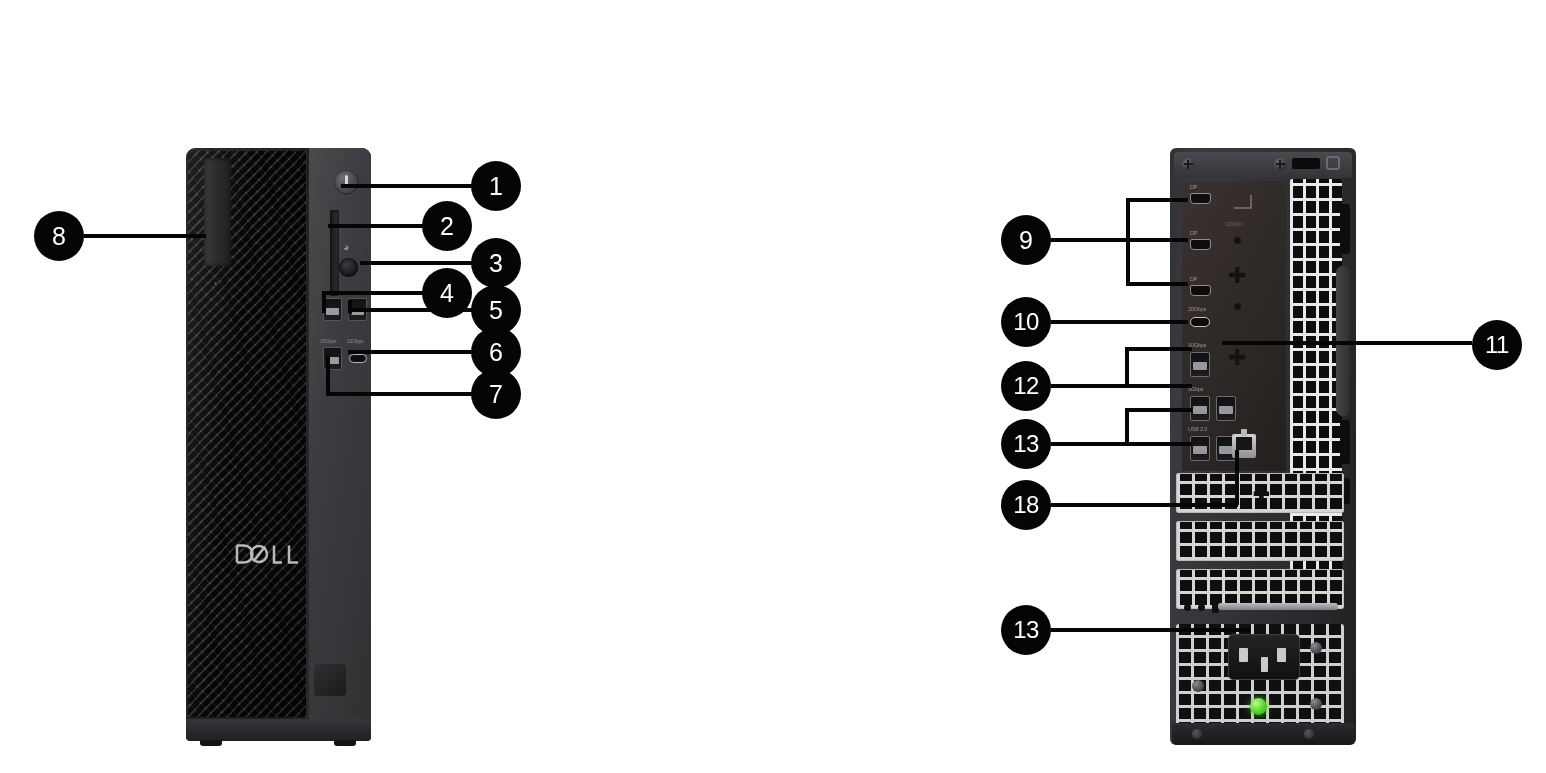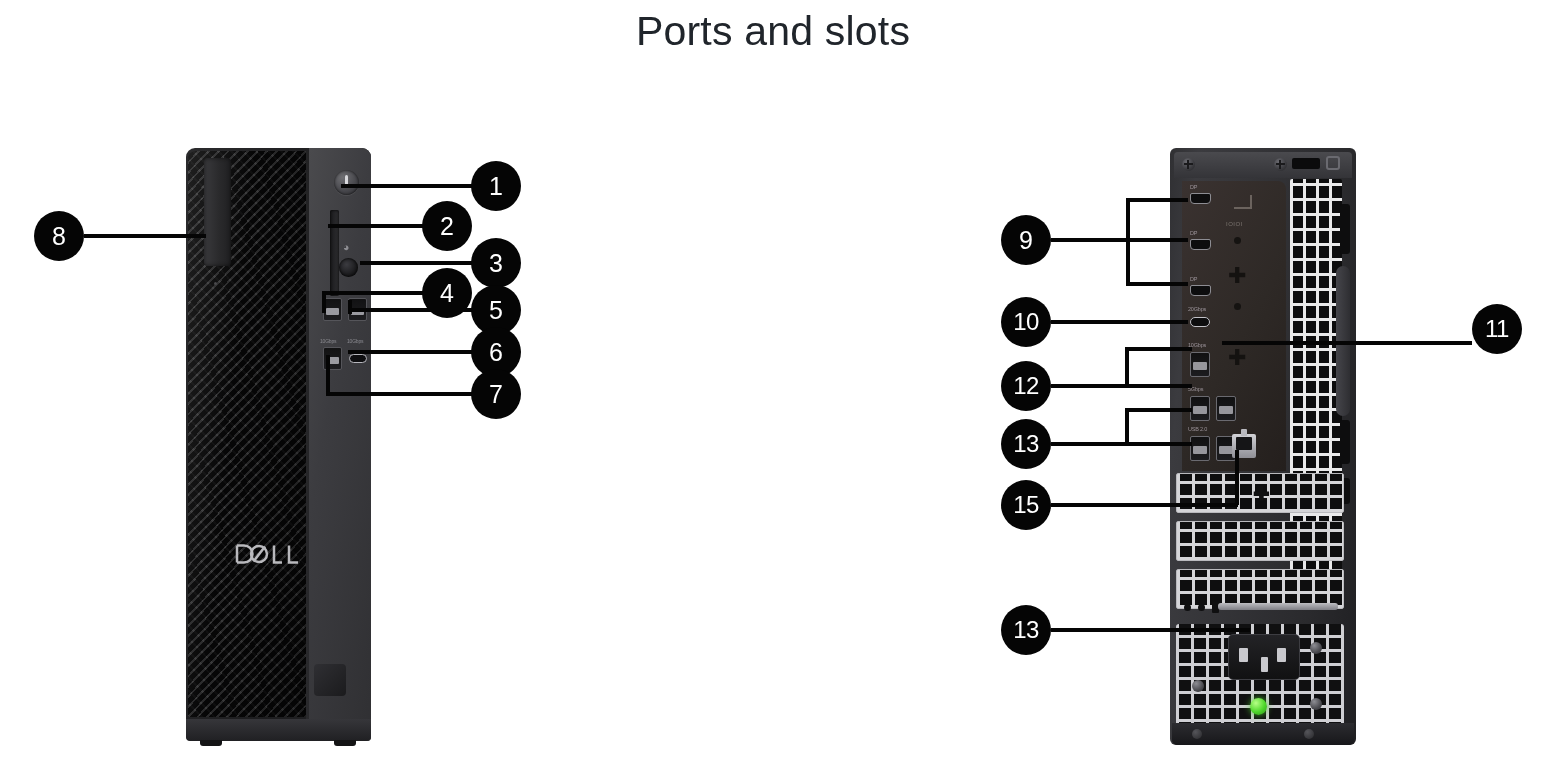--- a/index.html
+++ b/index.html
@@ -365,21 +365,20 @@
     position:absolute; left:48px; top:455px; width:120px; height:7px;
     background:linear-gradient(180deg,#bdbdc2,#7e7e85);
     border-radius:3px;
   }
 </style>
 </head>
 <body>
 
 <div id="stage">
 
-  <div class="page-title">Ports and slots</div>
 
   <div class="front-unit">
     <div class="front-body"></div>
     <div class="front-mesh"></div>
     <div class="front-strip"></div>
     <div class="front-strip-dot"></div>
 
     <div class="front-col">
       <div class="power-btn"></div>
       <div class="sd-slot"></div>
@@ -537,20 +536,20 @@
       <div class="badge" style="left: 471px; top: 161px;">1</div>
       <div class="badge" style="left: 422px; top: 201px;">2</div>
       <div class="badge" style="left: 471px; top: 238px;">3</div>
       <div class="badge" style="left: 422px; top: 268px;">4</div>
       <div class="badge" style="left: 471px; top: 285px;">5</div>
       <div class="badge" style="left: 471px; top: 327px;">6</div>
       <div class="badge" style="left: 471px; top: 369px;">7</div>
       <div class="badge" style="left: 34px; top: 211px;">8</div>
       <div class="badge" style="left: 1001px; top: 215px;">9</div>
       <div class="badge small-num" style="left: 1001px; top: 297px; text-align: center;">10</div>
-      <div class="badge small-num" style="left: 1472px; top: 304px;">11</div>
+      <div class="badge small-num" style="left: 1472px; top: 320px;">11</div>
       <div class="badge small-num" style="left: 1001px; top: 361px;">12</div>
       <div class="badge small-num" style="left: 1001px; top: 419px; text-align: center;">13</div>
-      <div class="badge small-num" style="left: 1001px; top: 480px;">15</div>
+      <div class="badge small-num" style="left: 1001px; top: 480px;">18</div>
       <div class="badge small-num" style="left: 1001px; top: 605px;">13</div>
     </div>
 
 </div>
 
 </body></html>

